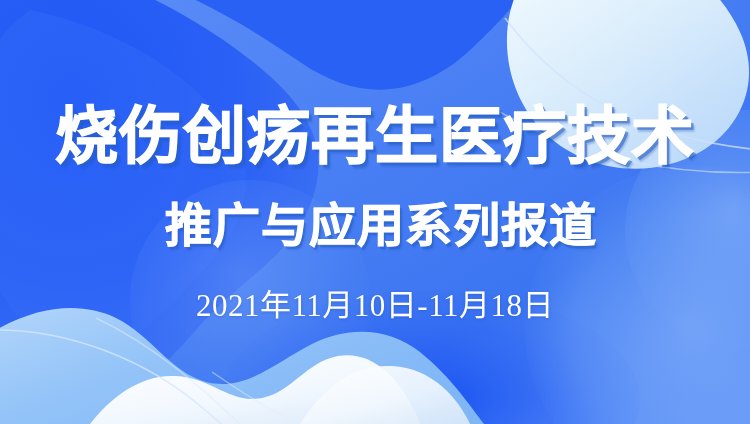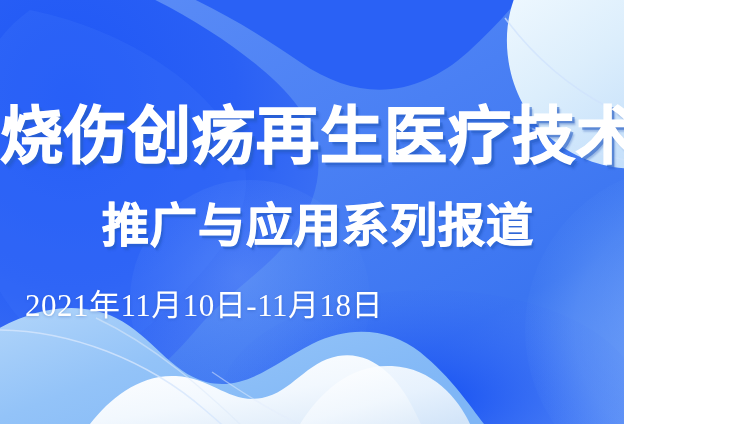--- a/index.html
+++ b/index.html
@@ -3,21 +3,21 @@
 <meta charset="utf-8">
 <title>Banner</title>
 <style>
   html, body {
     margin: 0;
     padding: 0;
     background: #ffffff;
   }
   #banner {
     position: relative;
-    width: 624px;
+    width: 750px;
     height: 424px;
     overflow: hidden;
     background: linear-gradient(135deg, #5a8bf6 0%, #4a80f4 35%, #3f78f2 62%, #5e90f7 100%);
     font-family: "Liberation Sans", "DejaVu Sans", sans-serif;
     user-select: none;
   }
 
   
   .bg-layer {
     position: absolute;
@@ -73,29 +73,28 @@
     white-space: nowrap;
     padding-left: 12px;
     -webkit-text-stroke: 0.9px #ffffff;
   }
 
   .title-date {
     position: absolute;
     top: 280px;
     left: 0;
     right: 0;
-    text-align: left;
+    text-align: center;
     font-family: "Liberation Serif", "DejaVu Serif", serif;
     font-weight: 400;
     font-size: 31px;
     letter-spacing: 0.5px;
     color: #ffffff;
     text-shadow: 0 1px 3px rgba(30, 70, 160, 0.30);
     white-space: nowrap;
-    margin-left: 25px;
   }
 </style>
 </head>
 <body>
 
 <div id="banner">
 
   <svg class="bg-layer" viewBox="0 0 750 424" preserveAspectRatio="none" xmlns="http://www.w3.org/2000/svg">
     <defs>
       <linearGradient id="gBase" x1="0" y1="0" x2="1" y2="1">

